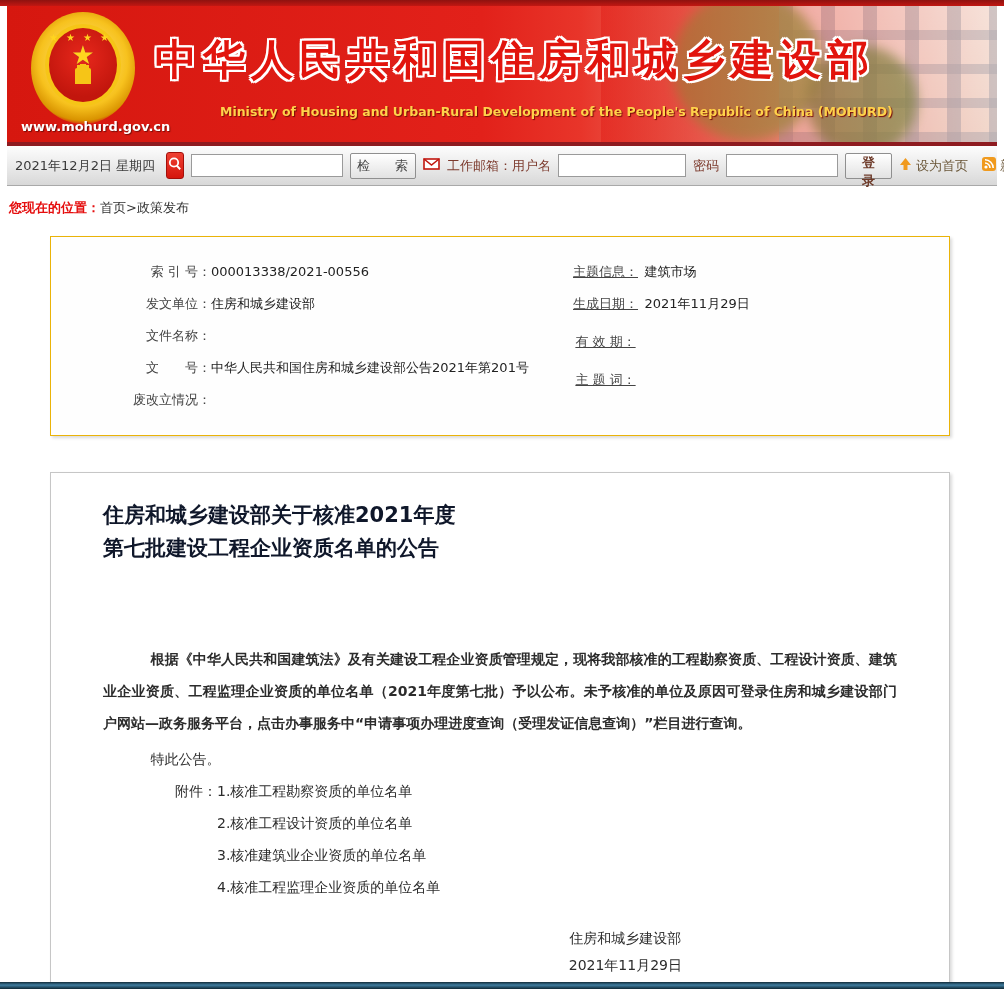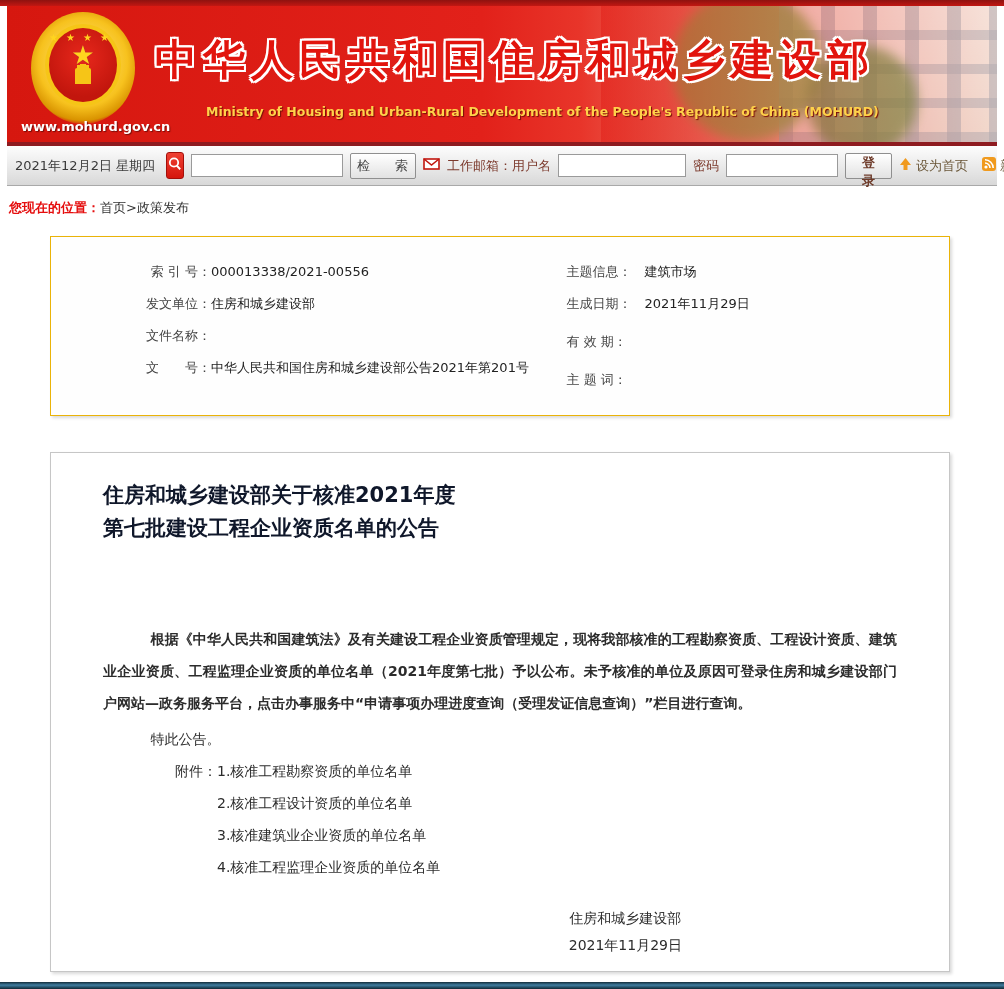--- a/index.html
+++ b/index.html
@@ -28,21 +28,21 @@
   .emblem-core { position:absolute; left:14px; top:12px; width:76px; height:82px; border-radius:50%;
     background:radial-gradient(circle at 50% 40%, #e8281c 0%, #c2160d 70%); border:4px solid #f6c517; }
   .emblem-star { position:absolute; left:0; right:0; top:14px; text-align:center; color:#ffd41e; font-size:26px; line-height:1; text-shadow:0 0 2px #a33; }
   .emblem-stars-small { position:absolute; left:0; right:0; top:4px; text-align:center; color:#ffd41e; font-size:10px; letter-spacing:8px; }
   .emblem-gate { position:absolute; left:26px; right:26px; bottom:18px; height:16px; background:#f6c517; border-radius:2px 2px 0 0;
     box-shadow:0 -5px 0 -2px #f6c517, 0 -9px 0 -5px #f6c517; }
 
   .banner-title { position:absolute; left:148px; top:26px; width:800px; font-size:42px; font-weight:bold;
     color:#e2140d; letter-spacing:6px; white-space:nowrap;
     text-shadow:-2px -2px 0 #fff, 2px -2px 0 #fff, -2px 2px 0 #fff, 2px 2px 0 #fff, 0 -2px 0 #fff, 0 2px 0 #fff, -2px 0 0 #fff, 2px 0 0 #fff; }
-  .banner-subtitle { position:absolute; left:199px; top:98px; font-size:12.5px; font-weight:bold; color:#ffd24a;
+  .banner-subtitle { position:absolute; left:213px; top:98px; font-size:12.5px; font-weight:bold; color:#ffd24a;
     text-shadow:1px 1px 1px #7a0d08; }
   .site-url { position:absolute; left:14px; bottom:8px; font-size:13px; font-weight:bold; color:#fff; text-shadow:1px 1px 1px #7a0d08; }
   .banner-border { height:4px; background:#8e1b20; }
 
   
   .toolbar { display:flex; align-items:center; height:40px; padding:0 8px; gap:7px;
     background:linear-gradient(to bottom,#fdfdfd,#e9e9e9 55%,#d8d8d8); border-bottom:1px solid #a9a9a9; font-size:13px; color:#3a3a3a; }
   .tb-date { margin-right:4px; white-space:nowrap; }
   .tb-search-btn { width:27px; height:27px; border:1px solid #a30f0a; border-radius:3px;
     background:linear-gradient(to bottom,#ef4033,#d5160d); display:flex; align-items:center; justify-content:center; cursor:pointer; }
@@ -64,21 +64,21 @@
   .bc-prefix { color:#e50e0e; font-weight:bold; }
   .bc-path { color:#333; cursor:pointer; }
 
   
   .meta-box { margin:19px 47px 0 43px; border:1px solid #eab308; background:#fefefe;
     box-shadow:2px 2px 3px rgba(0,0,0,.15); padding:24px 10px 14px 0; display:grid; grid-template-columns:54% 46%; }
   .meta-row { display:flex; align-items:center; margin-bottom:10px; min-height:22px; font-size:13px; color:#333; }
   .meta-label { width:160px; text-align:right; flex:none; color:#444; }
   .meta-value { flex:1; line-height:22px; color:#222; }
   .meta-col-right { padding-left:36px; }
-  .meta-col-right .meta-label { width:78px; text-align:left; }
+  .meta-col-right .meta-label { width:78px; text-align:center;text-decoration:underline; }
   .mt-lg { margin-top:16px; }
 
   
   .doc-box { margin:36px 47px 0 43px; border:1px solid #c6c6c6; background:#fff;
     box-shadow:2px 2px 3px rgba(0,0,0,.15); height:520px; padding:26px 52px 0 52px; color:#2c2c2c; }
   .doc-title { text-align:left; font-size:21px; font-weight:bold; line-height:33px; color:#0f172a; }
   .doc-para { margin-top:78px; font-size:14px; line-height:32px; text-indent:3.4em; text-align:justify;font-weight:bold; }
   .doc-closing { margin-top:10px; font-size:14px; line-height:20px; text-indent:3.4em; }
   .attach { margin-top:12px; font-size:14px; }
   .attach-row { margin-left:72px; line-height:20px; margin-bottom:12px; cursor:pointer; }
@@ -177,20 +177,24 @@
           <span class="meta-label">发文单位：</span>
           <span class="meta-value">住房和城乡建设部</span>
         </div>
         <div class="meta-row">
           <span class="meta-label">文件名称：</span>
         </div>
         <div class="meta-row">
           <span class="meta-label">文　　号：</span>
           <span class="meta-value">中华人民共和国住房和城乡建设部公告2021年第201号</span>
         </div>
+        <div class="meta-row">
+          <span class="meta-label">废改立情况：</span>
+          <span class="meta-value"></span>
+        </div>
       </div>
       <div class="meta-col-right">
         <div class="meta-row">
           <span class="meta-label">主题信息：</span>
           <span class="meta-value">建筑市场</span>
         </div>
         <div class="meta-row">
           <span class="meta-label">生成日期：</span>
           <span class="meta-value">2021年11月29日</span>
         </div>

